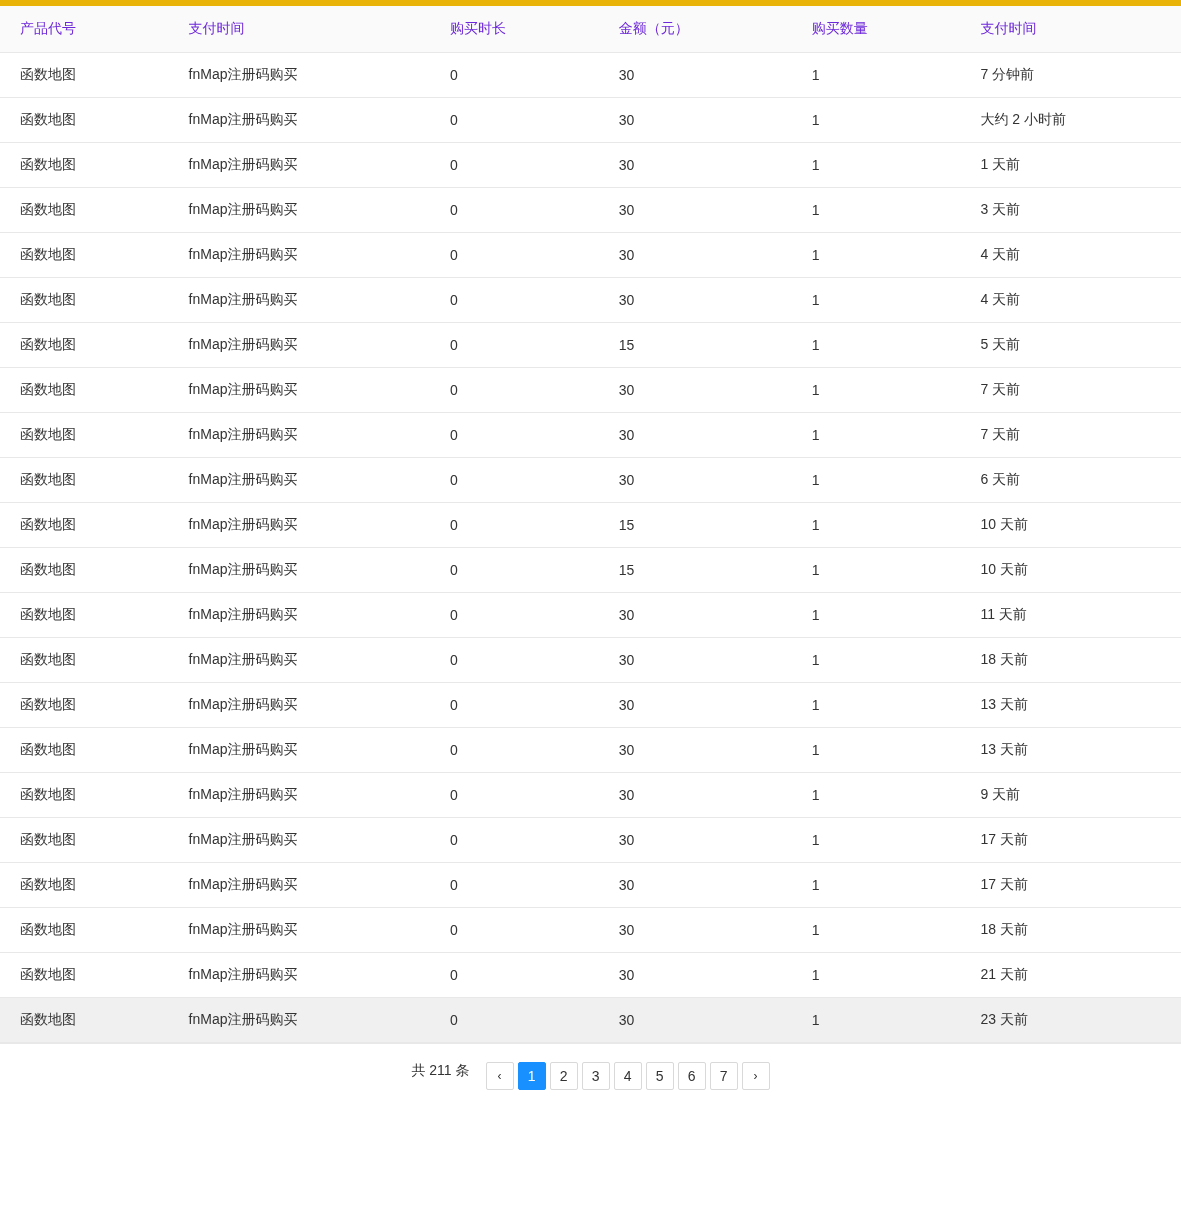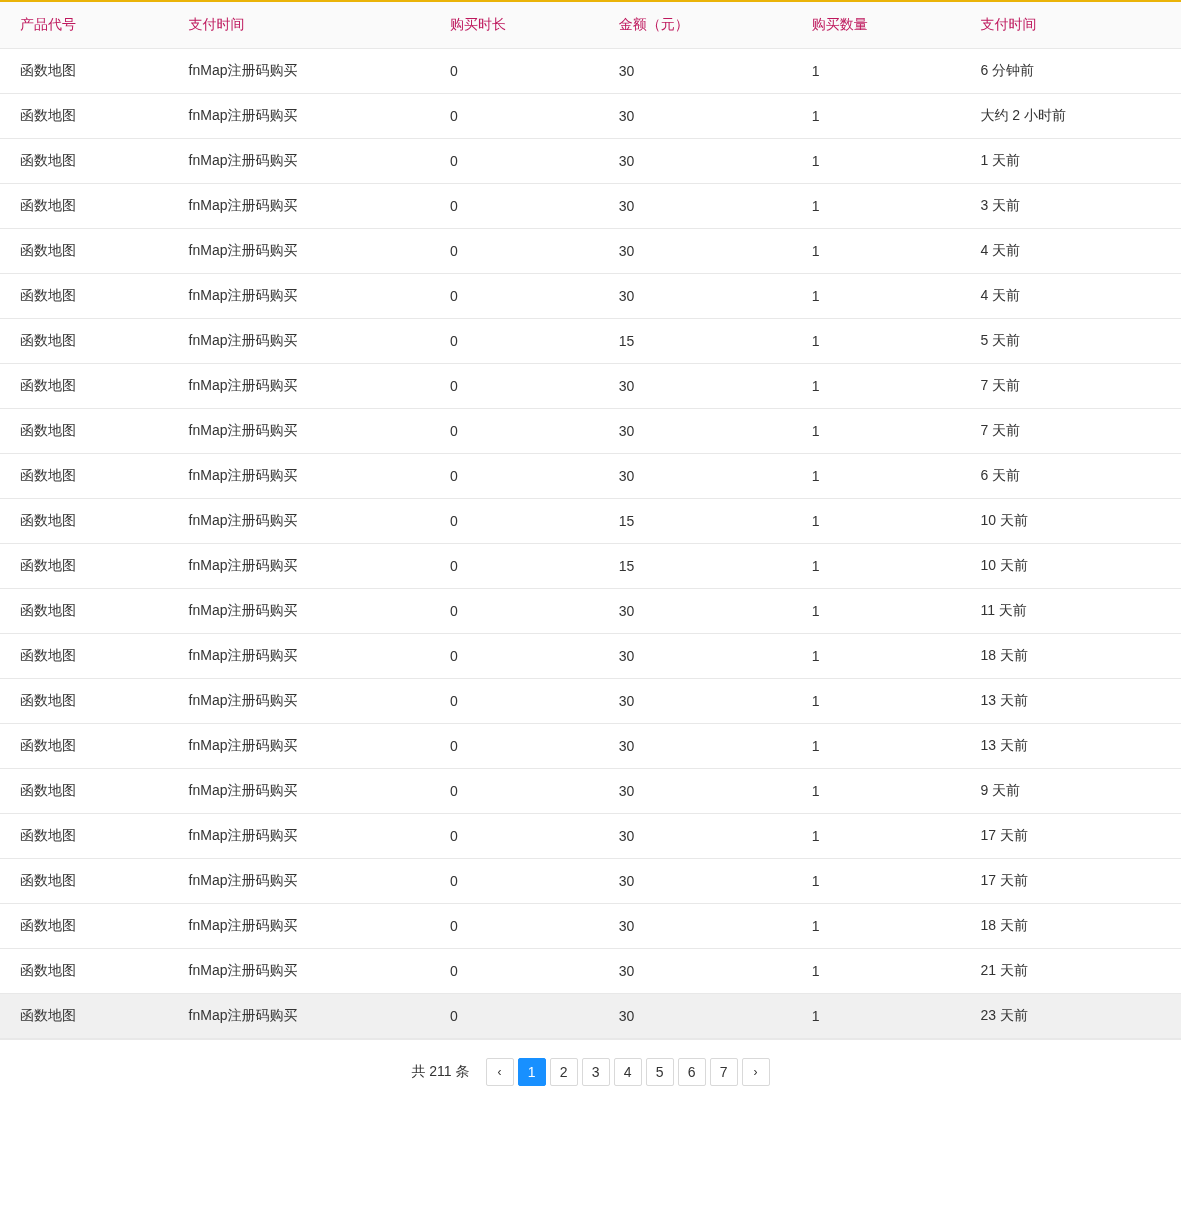--- a/index.html
+++ b/index.html
@@ -19,36 +19,35 @@
       width: 100%;
       border-collapse: collapse;
     }
     thead tr {
       background: #fafafa;
     }
     th {
       padding: 14px 20px;
       text-align: left;
       font-weight: 500;
-      color: #be185d;
+      color: #6d28d9;
       border-bottom: 1px solid #e8e8e8;
-      border-top: 2px solid #eab308;
+      border-top: 6px solid #eab308;
     }
     td {
       padding: 13px 20px;
       border-bottom: 1px solid #e8e8e8;
       color: #333;
     }
     tbody tr:last-child {
       background: #f0f0f0;
       color: #999;
     }
     .pagination {
       display: flex;
-      align-items: center;
       justify-content: center;
       padding: 18px 0 14px 0;
       gap: 4px;
       border-top: 1px solid #e8e8e8;
     }
     .pagination .total {
       margin-right: 12px;
       color: #333;
       font-size: 14px;
     }
@@ -99,21 +98,21 @@
         <th>支付时间</th>
       </tr>
     </thead>
     <tbody id="table-body">
     <tr>
           <td>函数地图</td>
           <td>fnMap注册码购买</td>
           <td>0</td>
           <td>30</td>
           <td>1</td>
-          <td>6 分钟前</td>
+          <td>7 分钟前</td>
         </tr>
         <tr>
           <td>函数地图</td>
           <td>fnMap注册码购买</td>
           <td>0</td>
           <td>30</td>
           <td>1</td>
           <td>大约 2 小时前</td>
         </tr>
         <tr>

